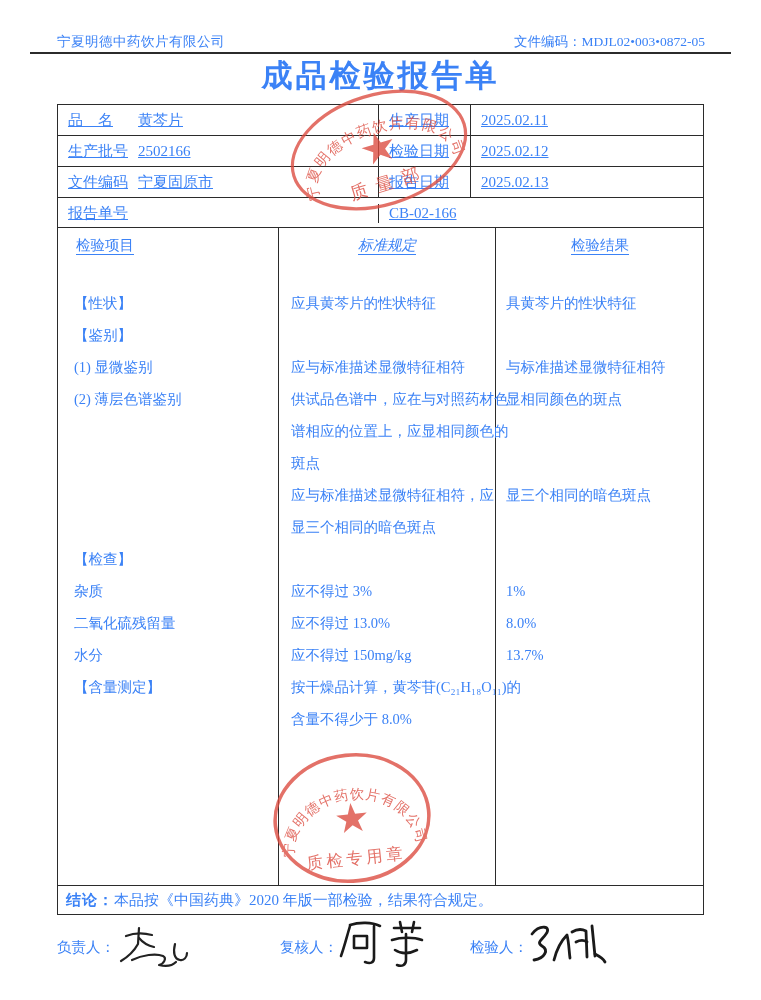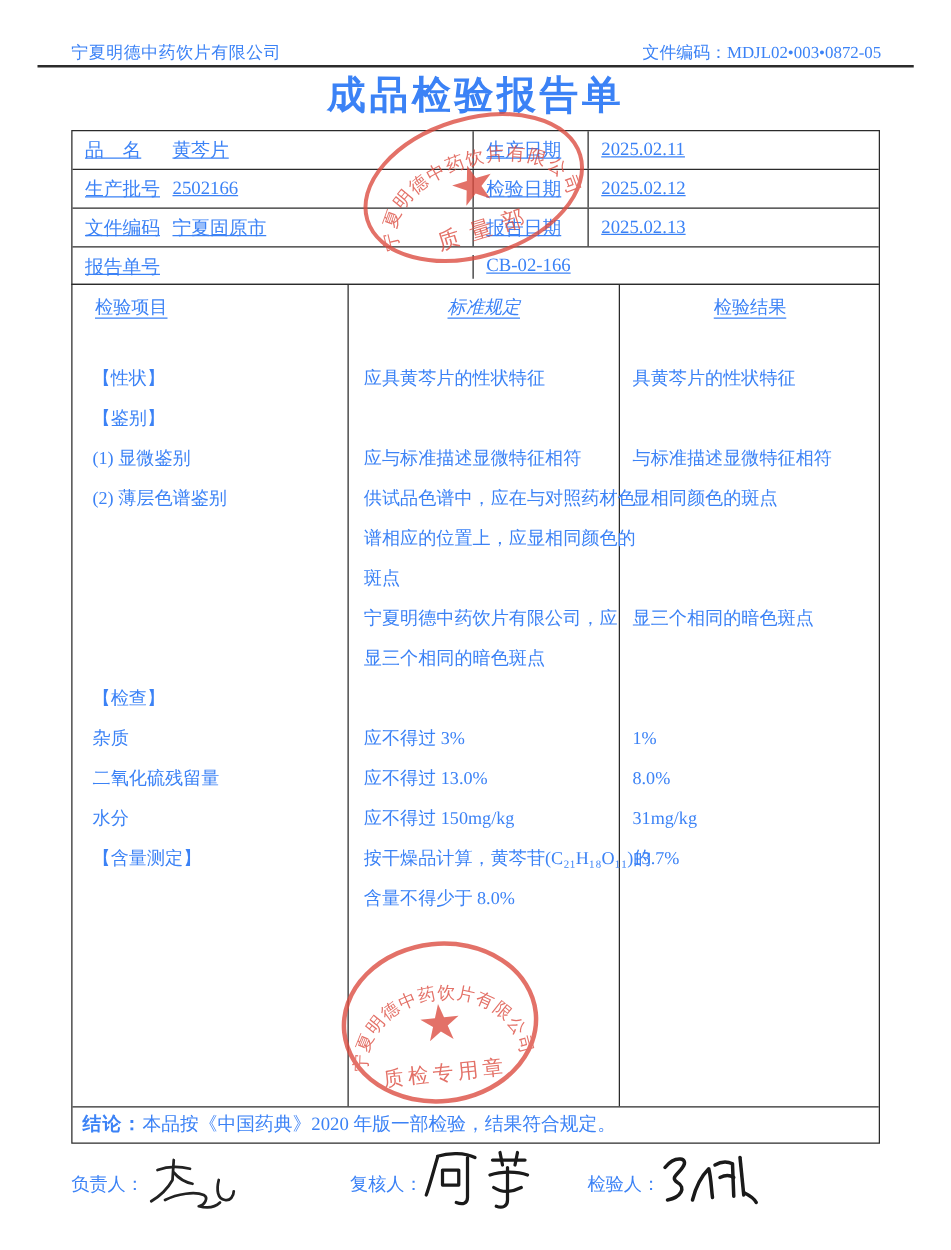--- a/index.html
+++ b/index.html
@@ -130,42 +130,41 @@
         <div class="ln">【含量测定】</div>
         <div class="ln"></div>
       </div>
     <div class="lines col-std">
         <div class="ln">应具黄芩片的性状特征</div>
         <div class="ln"></div>
         <div class="ln">应与标准描述显微特征相符</div>
         <div class="ln">供试品色谱中，应在与对照药材色</div>
         <div class="ln">谱相应的位置上，应显相同颜色的</div>
         <div class="ln">斑点</div>
-        <div class="ln">宁夏明德中药饮片有限公司，应</div>
+        <div class="ln">应与标准描述显微特征相符，应</div>
         <div class="ln">显三个相同的暗色斑点</div>
         <div class="ln"></div>
         <div class="ln">应不得过 3%</div>
         <div class="ln">应不得过 13.0%</div>
         <div class="ln">应不得过 150mg/kg</div>
         <div class="ln">按干燥品计算，黄芩苷(C₂₁H₁₈O₁₁)的</div>
         <div class="ln">含量不得少于 8.0%</div>
       </div>
     <div class="lines col-res">
         <div class="ln">具黄芩片的性状特征</div>
         <div class="ln"></div>
         <div class="ln">与标准描述显微特征相符</div>
         <div class="ln">显相同颜色的斑点</div>
         <div class="ln"></div>
         <div class="ln"></div>
         <div class="ln">显三个相同的暗色斑点</div>
         <div class="ln"></div>
         <div class="ln"></div>
         <div class="ln">1%</div>
         <div class="ln">8.0%</div>
-        <div class="ln">31mg/kg</div>
         <div class="ln">13.7%</div>
         <div class="ln"></div>
       </div>
 
     <div class="conclusion">
       <b>结论：</b><span>本品按《中国药典》2020 年版一部检验，结果符合规定。</span>
     </div>
   </div>
 
   <svg class="stamp stamp-top" width="196" height="136" viewBox="0 0 196 136">

